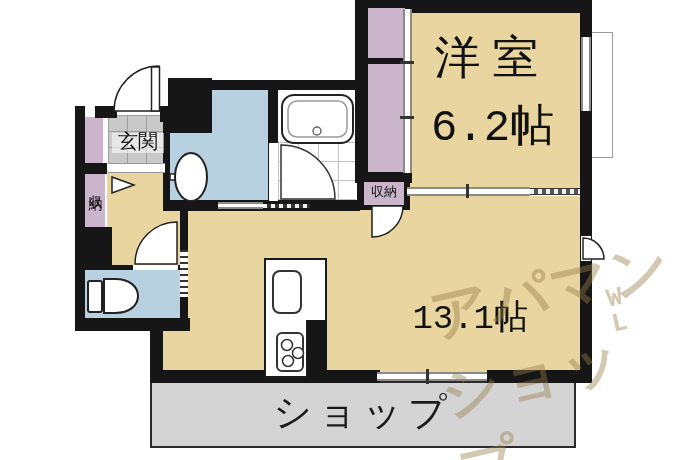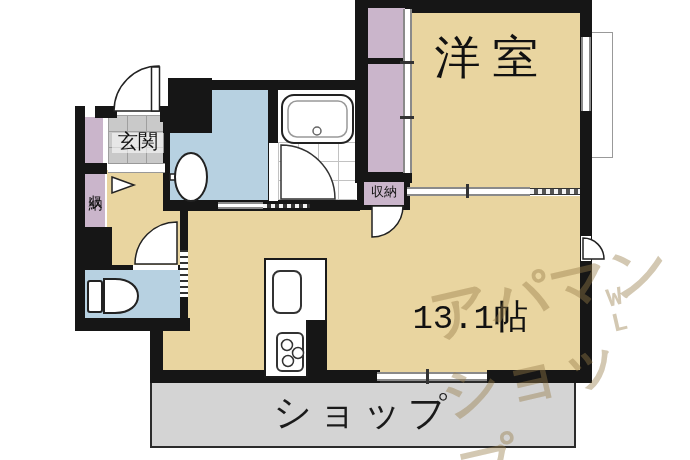--- a/index.html
+++ b/index.html
@@ -117,20 +117,21 @@
 
     <rect x="88" y="281" width="14" height="31" rx="2" fill="#fff" stroke="#222" stroke-width="2"></rect>
     <path d="M104,279 h11 c15,0 23,8 23,17 c0,9 -8,17 -23,17 h-11 z" fill="#fff" stroke="#222" stroke-width="2"></path>
 
     <circle cx="287" cy="345" r="5.5" fill="#fff" stroke="#333" stroke-width="1.5"></circle>
     <circle cx="298" cy="353" r="5.5" fill="#fff" stroke="#333" stroke-width="1.5"></circle>
     <circle cx="288" cy="361" r="5.5" fill="#fff" stroke="#333" stroke-width="1.5"></circle>
   </svg>
 
   <div class="abs label" style="left:410px;top:38px;width:165px;text-align:center;font-size:46px;letter-spacing:12px;">洋室</div>
+  <div class="abs label" style="left:410px;top:106px;width:165px;text-align:center;font-size:44px;">6.2帖</div>
   <div class="abs label" style="left:348px;top:302px;width:180px;text-align:right;font-size:34px;">13.1帖</div>
   <div class="abs label" style="left:150px;top:396px;width:426px;text-align:center;font-size:38px;letter-spacing:6px;color:#1a1a1a;">ショップ</div>
   <div class="abs label" style="left:112px;top:133px;width:52px;text-align:center;font-size:20px;background:rgba(255,255,255,0.55);">玄関</div>
   <div class="abs label" style="left:88px;top:184px;font-size:14px;writing-mode:vertical-rl;letter-spacing:2px;">収納</div>
   <div class="abs label" style="left:364px;top:186px;width:40px;text-align:center;font-size:13px;">収納</div>
 
   <div class="wm" style="left:428px;top:252px;font-size:58px;">アパマン</div>
   <div class="wm" style="left:448px;top:330px;font-size:58px;">ショップ</div>
   <div class="wm" style="left:607px;top:283px;font-size:26px;">W</div>
   <div class="wm" style="left:612px;top:308px;font-size:26px;">L</div>

